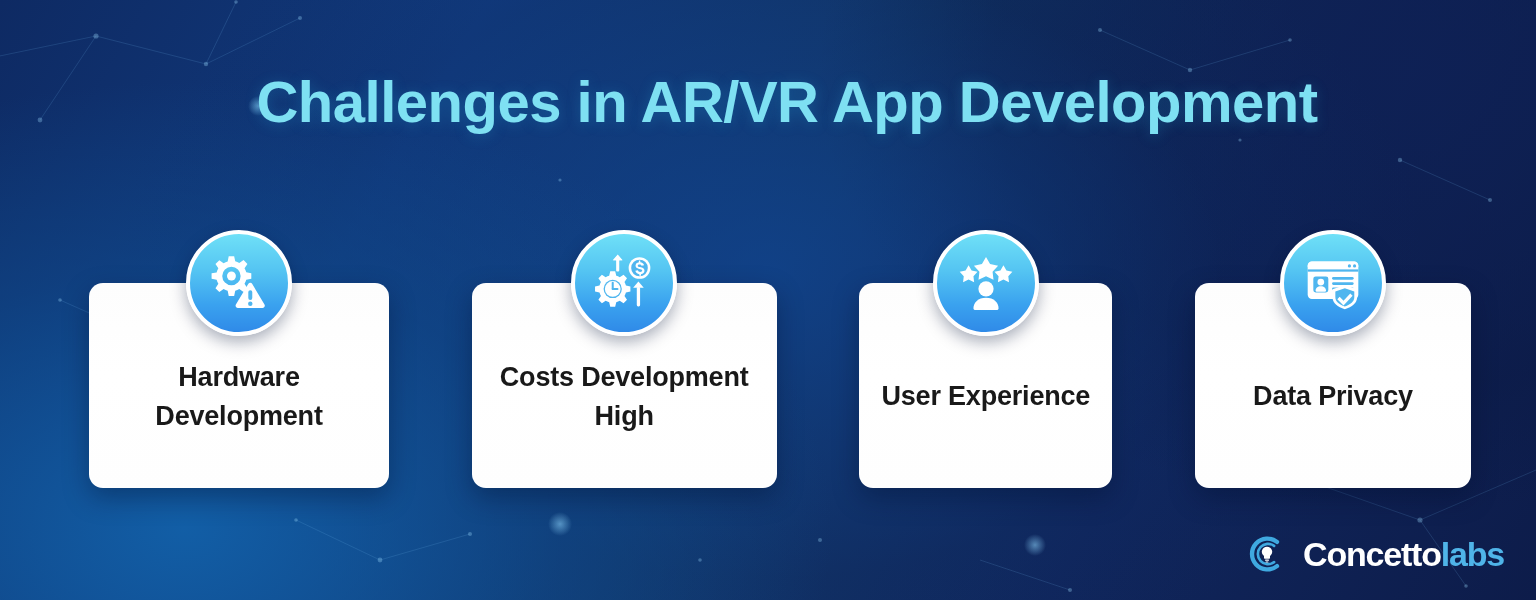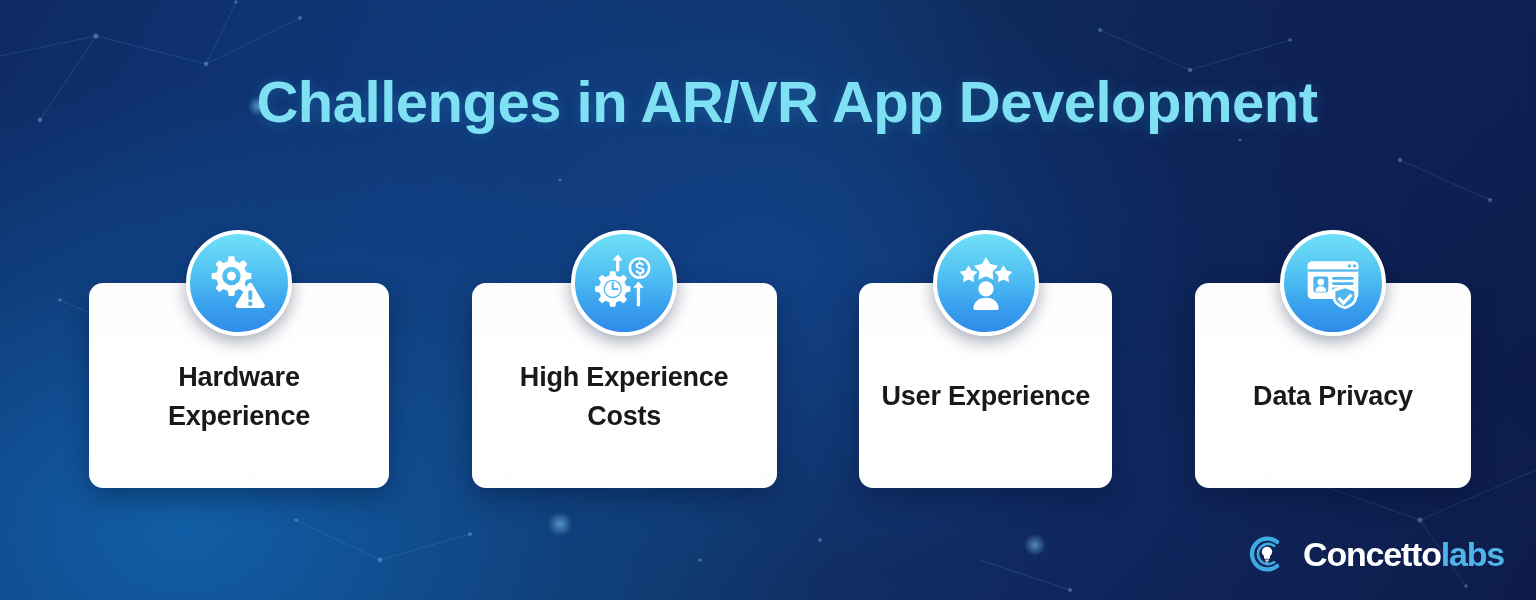--- a/index.html
+++ b/index.html
@@ -187,21 +187,21 @@
         <svg width="62" height="62" viewBox="0 0 64 64" fill="#ffffff" aria-hidden="true">
           <path d="M27 4.5h-5.6l-1.1 5.2a17.4 17.4 0 0 0-4.2 1.8l-4.4-3-4 4 3 4.4a17.4 17.4 0 0 0-1.8 4.2L3.7 22v5.6l5.2 1.1c.4 1.5 1 2.9 1.8 4.2l-3 4.4 4 4 4.4-3c1.3.8 2.7 1.4 4.2 1.8l1.1 5.2H27l1.1-5.2c1.5-.4 2.9-1 4.2-1.8l4.4 3 4-4-3-4.4c.8-1.3 1.4-2.7 1.8-4.2l5.2-1.1V22l-5.2-1.1a17.4 17.4 0 0 0-1.8-4.2l3-4.4-4-4-4.4 3a17.4 17.4 0 0 0-4.2-1.8L27 4.5zm-2.8 10.8a9.5 9.5 0 1 1 0 19 9.5 9.5 0 0 1 0-19z"></path>
           <circle cx="24.2" cy="24.8" r="4.6"></circle>
           <path d="M43.6 31.8a2.4 2.4 0 0 1 2.1 1.2l12.6 21.3c.95 1.6-.2 3.6-2.1 3.6H30.9c-1.9 0-3.05-2-2.1-3.6l12.7-21.3a2.4 2.4 0 0 1 2.1-1.2z"></path>
           <rect x="41.6" y="39.4" width="4.1" height="10.2" rx="2" fill="#4fb6ef"></rect>
           <circle cx="43.65" cy="53.4" r="2.3" fill="#4fb6ef"></circle>
         </svg>
       </div>
       <div class="card-label">
         <span>Hardware</span><br>
-        <span>Experience</span>
+        <span>Development</span>
       </div>
     </div>
 
     <div class="card card-2">
       <div class="icon-badge">
         <svg width="62" height="62" viewBox="0 0 64 64" fill="#ffffff" aria-hidden="true">
 
           <path d="M24 24.5l-1.1-4.6h-5.1L16.7 24.5a14.6 14.6 0 0 0-3.6 1.5l-3.9-2.6-3.6 3.6 2.6 3.9c-.65 1.1-1.15 2.3-1.5 3.6L2.1 35.6v5.1l4.6 1.1c.35 1.3.85 2.5 1.5 3.6l-2.6 3.9 3.6 3.6 3.9-2.6c1.1.65 2.3 1.15 3.6 1.5l1.1 4.6h5.1l1.1-4.6c1.3-.35 2.5-.85 3.6-1.5l3.9 2.6 3.6-3.6-2.6-3.9c.65-1.1 1.15-2.3 1.5-3.6l4.6-1.1v-5.1l-4.6-1.1a14.6 14.6 0 0 0-1.5-3.6l2.6-3.9-3.6-3.6-3.9 2.6a14.6 14.6 0 0 0-3.6-1.5z"></path>
           <circle cx="20.35" cy="38.15" r="9.4" fill="#4fb6ef"></circle>
           <circle cx="20.35" cy="38.15" r="8.1" fill="#ffffff"></circle>
@@ -213,22 +213,22 @@
           <path d="M48.8 8.8v1.8c2 .25 3.5 1.3 3.9 3.1l-2.6.5c-.25-.9-.9-1.4-2-1.4-1.15 0-1.9.5-1.9 1.3 0 .75.55 1.1 2.1 1.45l1.15.26c2.5.56 3.7 1.6 3.7 3.5 0 1.95-1.45 3.25-3.6 3.55v1.75h-1.7v-1.75c-2.2-.3-3.75-1.45-4.15-3.4l2.65-.5c.3 1.05 1.1 1.65 2.4 1.65 1.25 0 2.05-.55 2.05-1.4 0-.75-.5-1.1-1.95-1.45l-1.2-.28c-2.45-.57-3.75-1.6-3.75-3.45 0-1.9 1.4-3.2 3.45-3.5V8.8z" fill="#ffffff"></path>
 
           <path d="M25.5 18.6V4.4M25.5 3.2l-4.6 5.2h9.2z"></path>
           <rect x="23.9" y="7.2" width="3.2" height="13" rx="1.2"></rect>
           <path d="M25.5 2.6l-5.1 5.9h10.2z"></path>
           <rect x="45.2" y="36.2" width="3.4" height="20" rx="1.4"></rect>
           <path d="M46.9 30.4l-5.5 6.4h11z"></path>
         </svg>
       </div>
       <div class="card-label">
-        <span>High Experience</span><br>
-        <span>Costs</span>
+        <span>Costs Development</span><br>
+        <span>High</span>
       </div>
     </div>
 
     <div class="card card-3">
       <div class="icon-badge">
         <svg width="60" height="60" viewBox="0 0 64 64" fill="#ffffff" aria-hidden="true">
 
           <path d="M32 4.2l4.35 7.6 8.55 1.75-5.9 6.45 1 8.65L32 24.9l-8 3.75 1-8.65-5.9-6.45 8.55-1.75z"></path>
 
           <path d="M13.4 14.8l3.5 6.1 6.85 1.4-4.72 5.17.8 6.93-6.43-3L7 34.4l.8-6.93-4.72-5.17 6.85-1.4z" transform="translate(0,-2) scale(0.92) translate(1.2,1.6)"></path>

